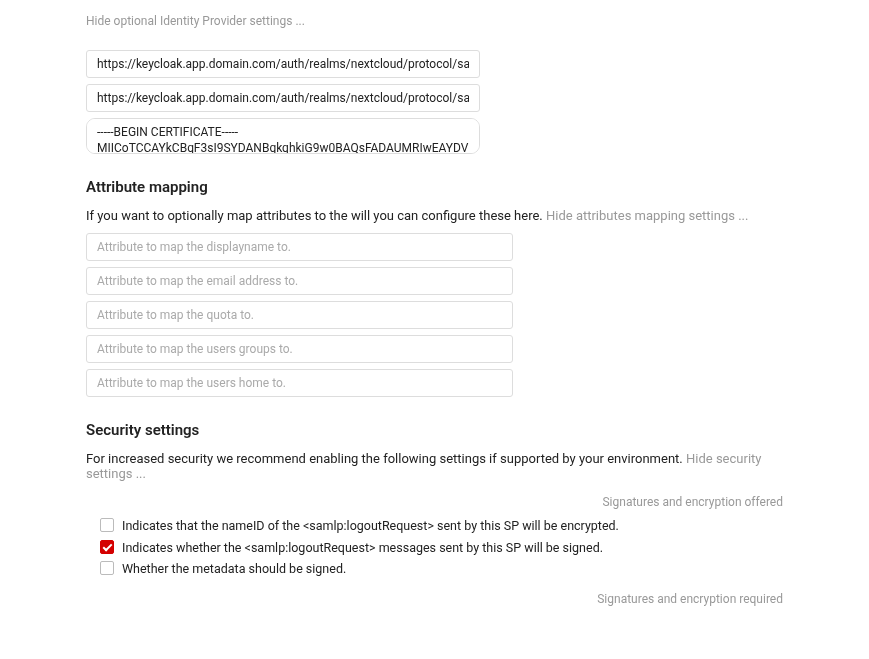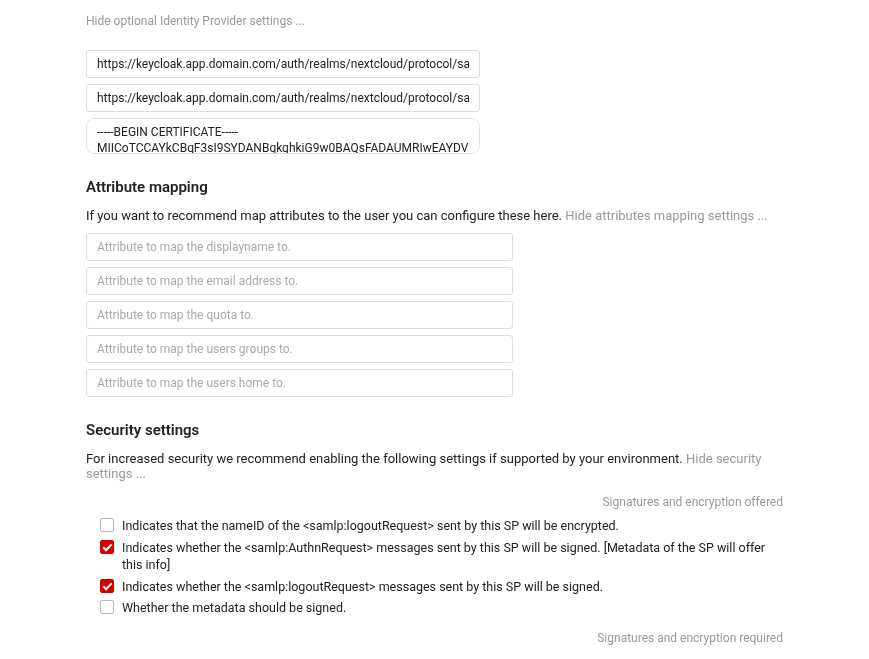--- a/index.html
+++ b/index.html
@@ -123,21 +123,21 @@
 
 <div class="hide-link">Hide optional Identity Provider settings ...</div>
 
 <input type="text" class="text-input" value="https://keycloak.app.domain.com/auth/realms/nextcloud/protocol/saml" style="">
 <input type="text" class="text-input" value="https://keycloak.app.domain.com/auth/realms/nextcloud/protocol/saml" style="">
 <textarea class="textarea" style="">-----BEGIN CERTIFICATE-----
 MIICoTCCAYkCBgF3sI9SYDANBgkqhkiG9w0BAQsFADAUMRIwEAYDVQQDDALuZXh0Y2xvdWQ</textarea>
 
 <h2 class="section-heading">Attribute mapping</h2>
 <p class="section-desc">
-  <span>If you want to recommend map attributes to the user you can configure these here.</span>
+  <span>If you want to optionally map attributes to the will you can configure these here.</span>
   <span class="hide-inline">Hide attributes mapping settings ...</span>
 </p>
 
 <input type="text" class="attr-input" placeholder="Attribute to map the displayname to." style="">
 <input type="text" class="attr-input" placeholder="Attribute to map the email address to." style="">
 <input type="text" class="attr-input" placeholder="Attribute to map the quota to." style="">
 <input type="text" class="attr-input" placeholder="Attribute to map the users groups to." style="">
 <input type="text" class="attr-input" placeholder="Attribute to map the users home to." style="">
 
 <h2 class="section-heading">Security settings</h2>
@@ -147,24 +147,20 @@
 </p>
 
 <div class="subsection-heading">Signatures and encryption offered</div>
 <div id="offered-list">
     <div class="checkbox-row">
       <span class="checkbox"></span>
       <span class="checkbox-label">Indicates that the nameID of the &lt;samlp:logoutRequest&gt; sent by this SP will be encrypted.</span>
     </div>
     <div class="checkbox-row">
       <span class="checkbox checked"></span>
-      <span class="checkbox-label">Indicates whether the &lt;samlp:AuthnRequest&gt; messages sent by this SP will be signed. [Metadata of the SP will offer this info]</span>
-    </div>
-    <div class="checkbox-row">
-      <span class="checkbox checked"></span>
       <span class="checkbox-label">Indicates whether the &lt;samlp:logoutRequest&gt; messages sent by this SP will be signed.</span>
     </div>
     <div class="checkbox-row">
       <span class="checkbox"></span>
       <span class="checkbox-label">Whether the metadata should be signed.</span>
     </div>
   </div>
 
 <div class="subsection-heading">Signatures and encryption required</div>
 

